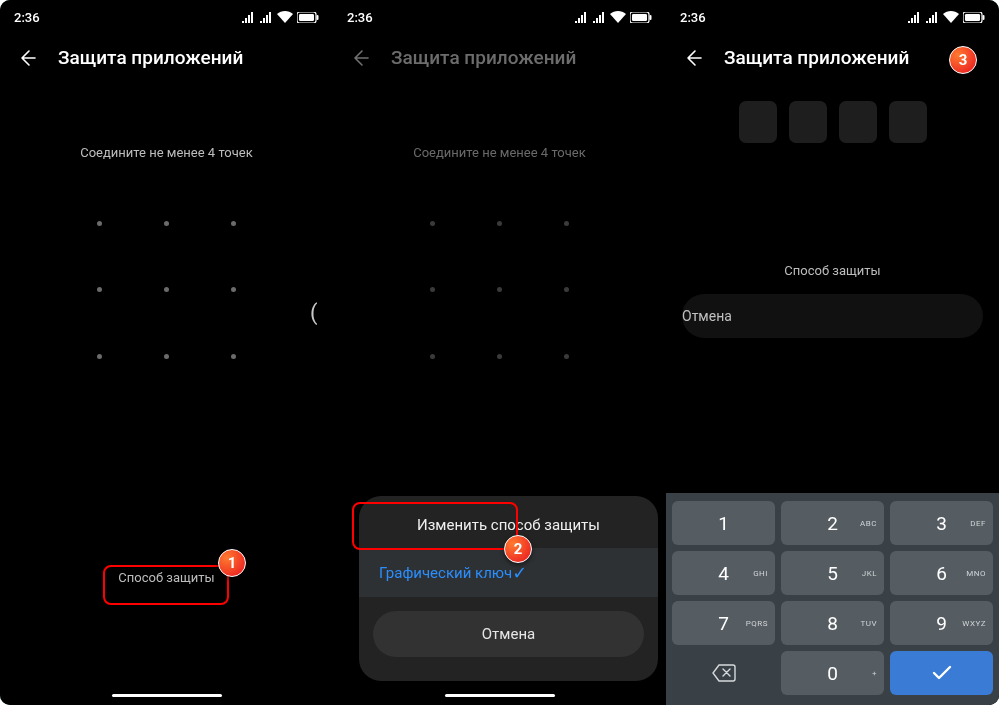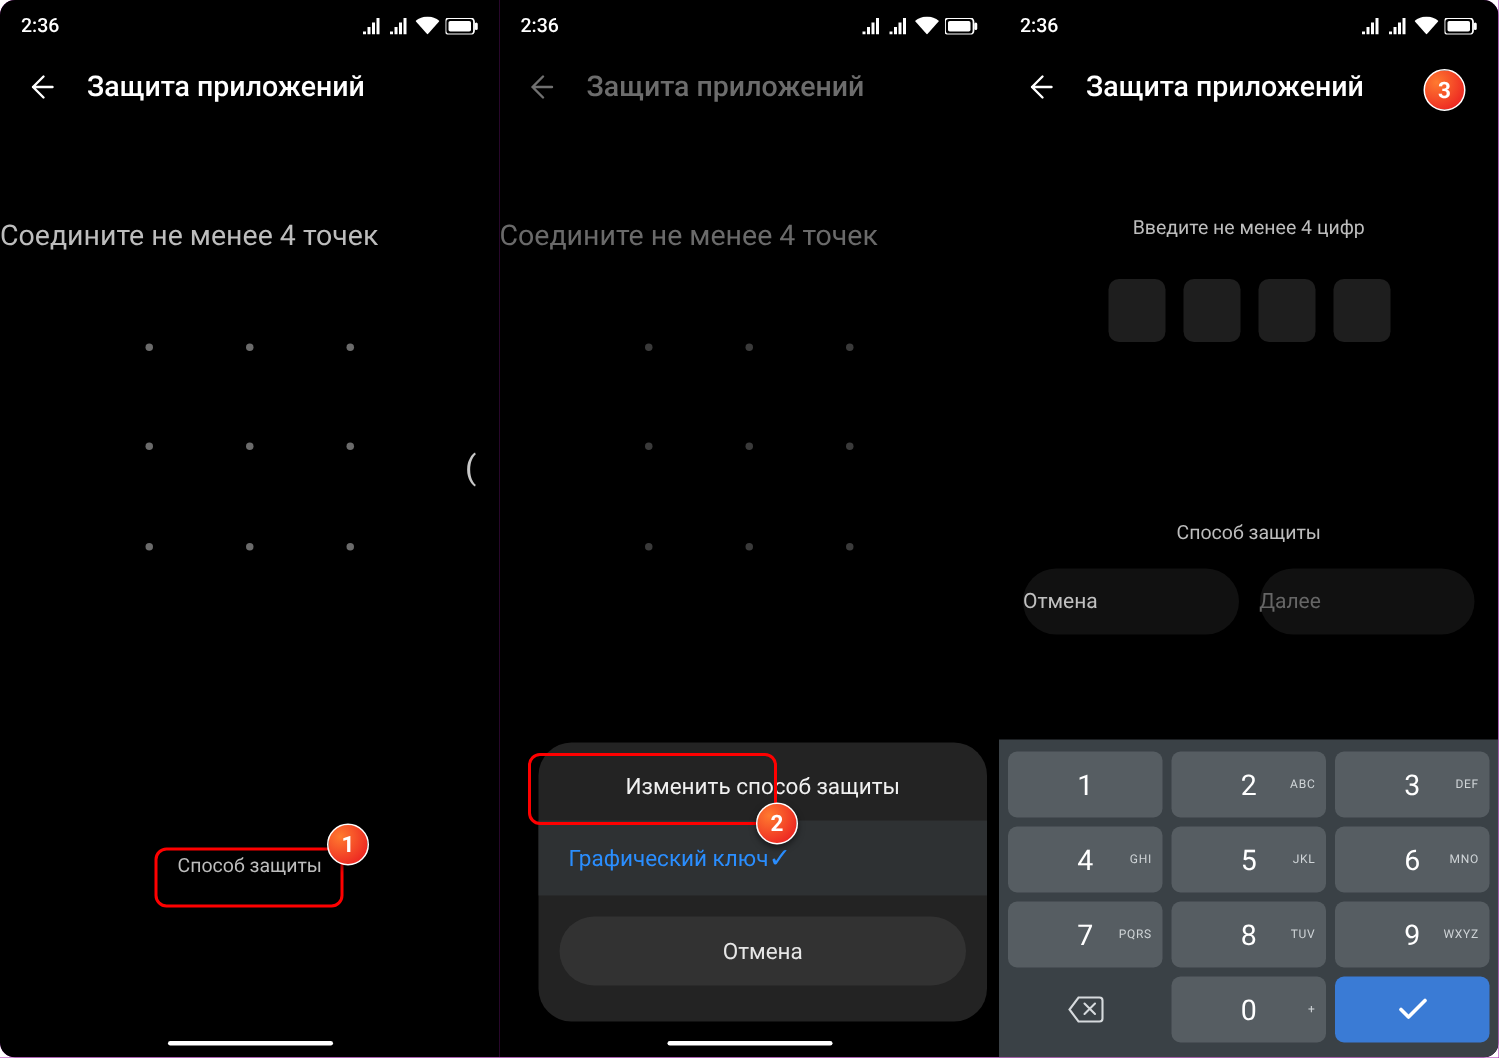--- a/index.html
+++ b/index.html
@@ -1,31 +1,31 @@
 <!DOCTYPE html>
 <html><head>
 <meta charset="utf-8">
 <style>
   * { box-sizing: border-box; margin: 0; padding: 0; }
   body { background: #fff; font-family: -apple-system, Roboto, "Helvetica Neue", Arial, sans-serif; }
-  .canvas { width: 999px; height: 705px; background: #a21caf; position: relative; display: flex; border-radius: 10px; overflow: hidden; }
+  .canvas { width: 999px; height: 705px; background: #14532d; position: relative; display: flex; border-radius: 10px; overflow: hidden; }
   .phone { width: 333px; height: 705px; background: #000; position: relative; color: #fff; overflow: hidden; }
 
   
   .status { display: flex; justify-content: space-between; align-items: center; padding: 6px 14px 0 14px; height: 28px; font-size: 13px; font-weight: 500; color: #fff; }
   .status-r { display: flex; align-items: center; gap: 4px; }
   .status-r svg { display:block; }
 
   
   .hdr { display: flex; align-items: center; gap: 20px; padding: 18px 16px 6px 16px; }
   .back { width: 22px; height: 22px; display: flex; align-items: center; justify-content: center; color: #fff; }
   .title { font-size: 19px; font-weight: 500; text-align: center; }
 
   
-  .instr { text-align: left; font-size: 19px; color: #bdbdbd; margin-top: 70px; }
+  .instr { text-align: center; font-size: 13px; color: #bdbdbd; margin-top: 70px; }
   .dots { width: 200px; height: 200px; margin: 30px auto 0 auto; display: grid; grid-template-columns: repeat(3, 1fr); grid-template-rows: repeat(3, 1fr); align-items: center; justify-items: center; }
   .dot { width: 5px; height: 5px; background: #6b6b6b; border-radius: 50%; }
 
   .method-link { position: absolute; left: 50%; transform: translateX(-50%); bottom: 112px; font-size: 13px; color: #bdbdbd; padding: 8px 14px; }
   .homebar { position: absolute; bottom: 8px; left: 50%; transform: translateX(-50%); width: 110px; height: 3px; background: #fff; border-radius: 3px; }
 
   
   .hl { position: absolute; border: 2.5px solid #ff0000; border-radius: 8px; pointer-events: none; }
   .marker { position: absolute; width: 28px; height: 28px; border-radius: 50%; background: radial-gradient(circle at 30% 30%, #ff7a2f, #e8121f); border: 1.5px solid #fff; box-shadow: 0 2px 4px rgba(0,0,0,.5); display:flex; align-items:center; justify-content:center; color:#fff; font-weight:700; font-size:15px; z-index:50; }
 
@@ -191,31 +191,29 @@
       </span>
     </div>
     <div class="hdr">
       <span class="back">
         <svg width="20" height="20" viewBox="0 0 20 20">
             <path d="M12 3l-7 7 7 7M5 10h13" stroke="#fff" stroke-width="1.6" fill="none" stroke-linecap="round" stroke-linejoin="round"></path>
           </svg>
       </span>
       <span class="title">Защита приложений</span>
     </div>
-    <div class="pin-instr">Введите не менее 4 цифр</div>
     <div class="pin-boxes">
       <div class="pin-box"></div>
       <div class="pin-box"></div>
       <div class="pin-box"></div>
       <div class="pin-box"></div>
     </div>
     <div class="p3-method">Способ защиты</div>
     <div class="p3-btns">
       <div class="rbtn">Отмена</div>
-      <div class="rbtn dim">Далее</div>
     </div>
 
     <div class="kpad">
       <div class="krow">
         <div class="key">
             <span>1</span>
             <span class="sub"></span>
           </div>
         <div class="key">
             <span>2</span>

